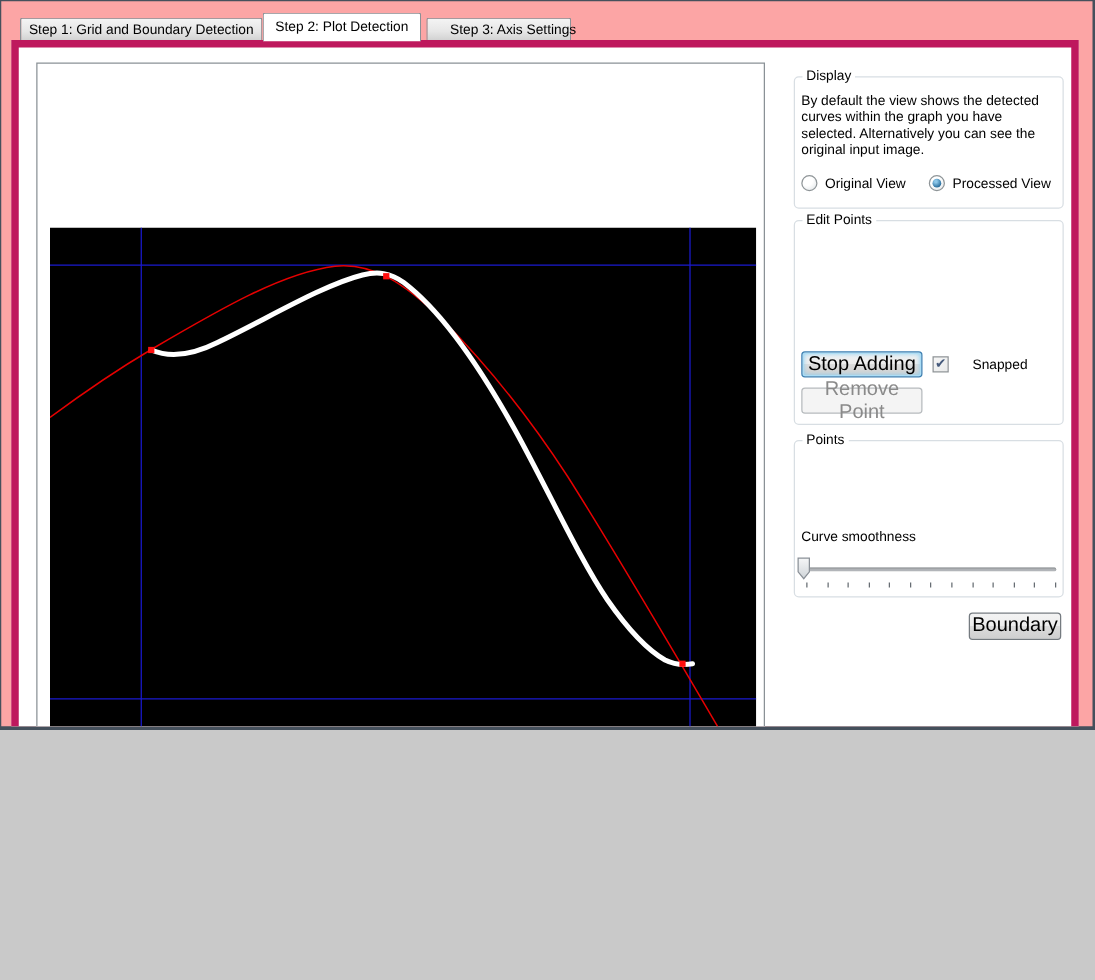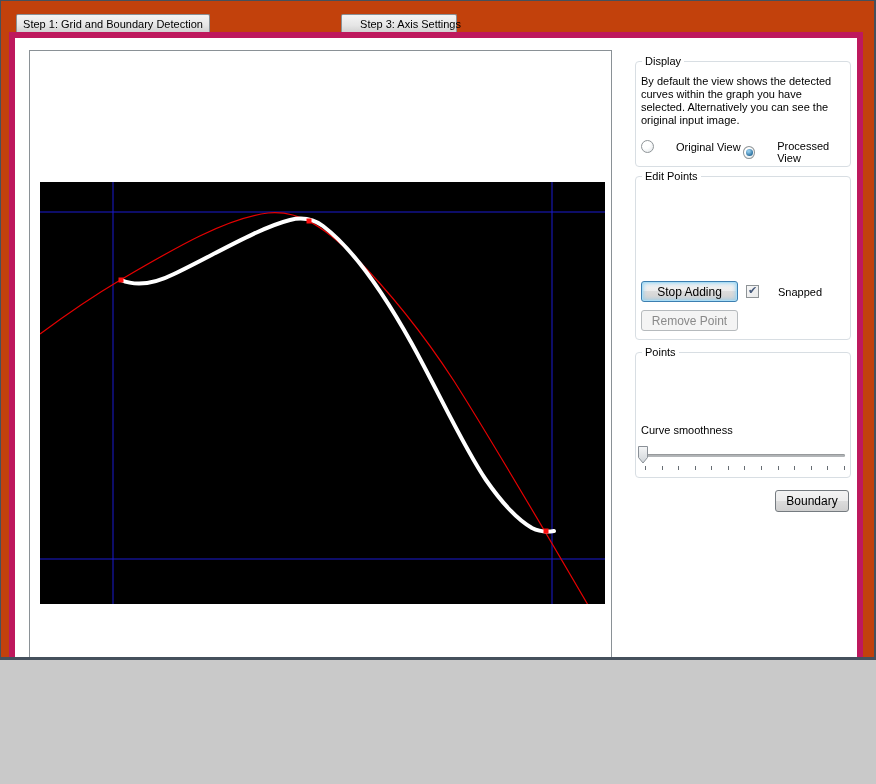--- a/index.html
+++ b/index.html
@@ -1,20 +1,20 @@
 <!DOCTYPE html>
 <html><head>
 <meta charset="utf-8">
 <style>
   * { margin:0; padding:0; box-sizing:border-box; }
   body { background:#c9c9c9; font-family:"Liberation Sans", sans-serif; }
   .window {
-    position:relative; width:876px; height:660px;
+    position:relative; width:876px; height:584px;
     border:solid #45505c; border-width:1px 2px 3px 1px;
-    background:#c2410c; color:#000;
+    background:#fca5a5; color:#000;
     font-family:"Liberation Sans", sans-serif; font-size:11px;
     overflow:hidden;
   }
   
   .tab {
     position:absolute; display:flex; align-items:center; justify-content:center;
     border:1px solid #8a9196; border-bottom:none; border-radius:2px 2px 0 0;
     cursor:default; white-space:nowrap; z-index:2;
   }
   .tab.inactive { top:13px; height:18px; background:linear-gradient(#f4f4f4,#e6e6e6 60%,#d2d2d2); }
@@ -27,21 +27,21 @@
   .picturebox {
     position:absolute; left:14px; top:12px; width:583px; height:686px;
     border:1px solid #8a9196; background:#ffffff;
   }
   .blackcanvas { position:absolute; left:10px; top:131px; width:565px; height:422px; }
   
   .groupbox { position:absolute; border:1px solid #d8dee3; border-radius:4px; }
   .gtitle   { position:absolute; top:-7px; left:6px; background:#ffffff; padding:0 3px; line-height:12px; }
   .gdesc    { position:absolute; left:5px; white-space:pre; line-height:13px; overflow:hidden; }
   
-  .radiorow { position:absolute; display:flex; align-items:center; gap:22px; }
+  .radiorow { position:absolute; display:flex; align-items:center; gap:6px; }
   .radio {
     position:relative; width:13px; height:13px; border-radius:50%;
     border:1px solid #8f9598; background:radial-gradient(circle at 35% 30%, #ffffff 40%, #dde2e5);
   }
   .radio.selected::after {
     content:""; position:absolute; left:2px; top:2px; width:7px; height:7px; border-radius:50%;
     background:radial-gradient(circle at 38% 32%, #8cc6e8 15%, #2e72a0 70%, #1c547c);
   }
   
   .checkrow { position:absolute; display:flex; align-items:center; gap:19px; }
@@ -50,41 +50,44 @@
     border:1px solid #8e9396; background:linear-gradient(135deg,#f6f6f6,#e9eaea);
   }
   .checkbox.checked::after {
     content:"\2714"; position:absolute; left:1px; top:-2px; font-size:11px; color:#45597b;
   }
   
   .btn {
     position:absolute; display:flex; align-items:center; justify-content:center;
     border:1px solid #757b80; border-radius:3px;
     background:linear-gradient(#f3f3f3,#ececec 50%,#dcdcdc 50%,#cfcfcf);
-    font-family:"Liberation Sans", sans-serif; font-size:12px; color:#000; cursor:default;
+    font-family:"Liberation Sans", sans-serif; font-size:16px; color:#000; cursor:default;
   }
   .btn.focused { border-color:#3c7fb1; box-shadow: inset 0 0 0 1px #abddf5, inset 0 0 4px 1px #8ed0f2; }
   .btn.disabled { background:#f4f4f4; border-color:#b6babd; color:#8a8a8a; }
   
   .slider-label { position:absolute; left:5px; }
   .slider-track {
     position:absolute; height:3px; border-radius:2px;
     background:#b3b6b9; box-shadow: inset 0 1px 1px #94979a, 0 1px 0 #ffffff;
   }
   .slider-thumb { position:absolute; width:12px; height:20px; }
   .tickrow { position:absolute; display:flex; justify-content:space-between; }
   .tick { width:1px; height:4px; background:#676d73; }
 </style>
 </head>
 <body>
 
 <div class="window">
 
   <div class="tab inactive" style="left:15px;width:194px;">
     <span>Step 1: Grid and Boundary Detection</span>
+  </div>
+  <div class="tab active" style="left:209px;width:127px;">
+    <span>Step 2: Plot Detection</span>
   </div>
   <div class="tab inactive" style="left:340px;width:116px;padding-left:23px;">
     <span>Step 3: Axis Settings</span>
   </div>
 
   <div class="tabpage">
 
     <div class="picturebox">
       <svg class="blackcanvas" xmlns="http://www.w3.org/2000/svg" viewBox="0 0 565 422">
           <rect x="0" y="0" width="565" height="422" fill="#000000"></rect>

